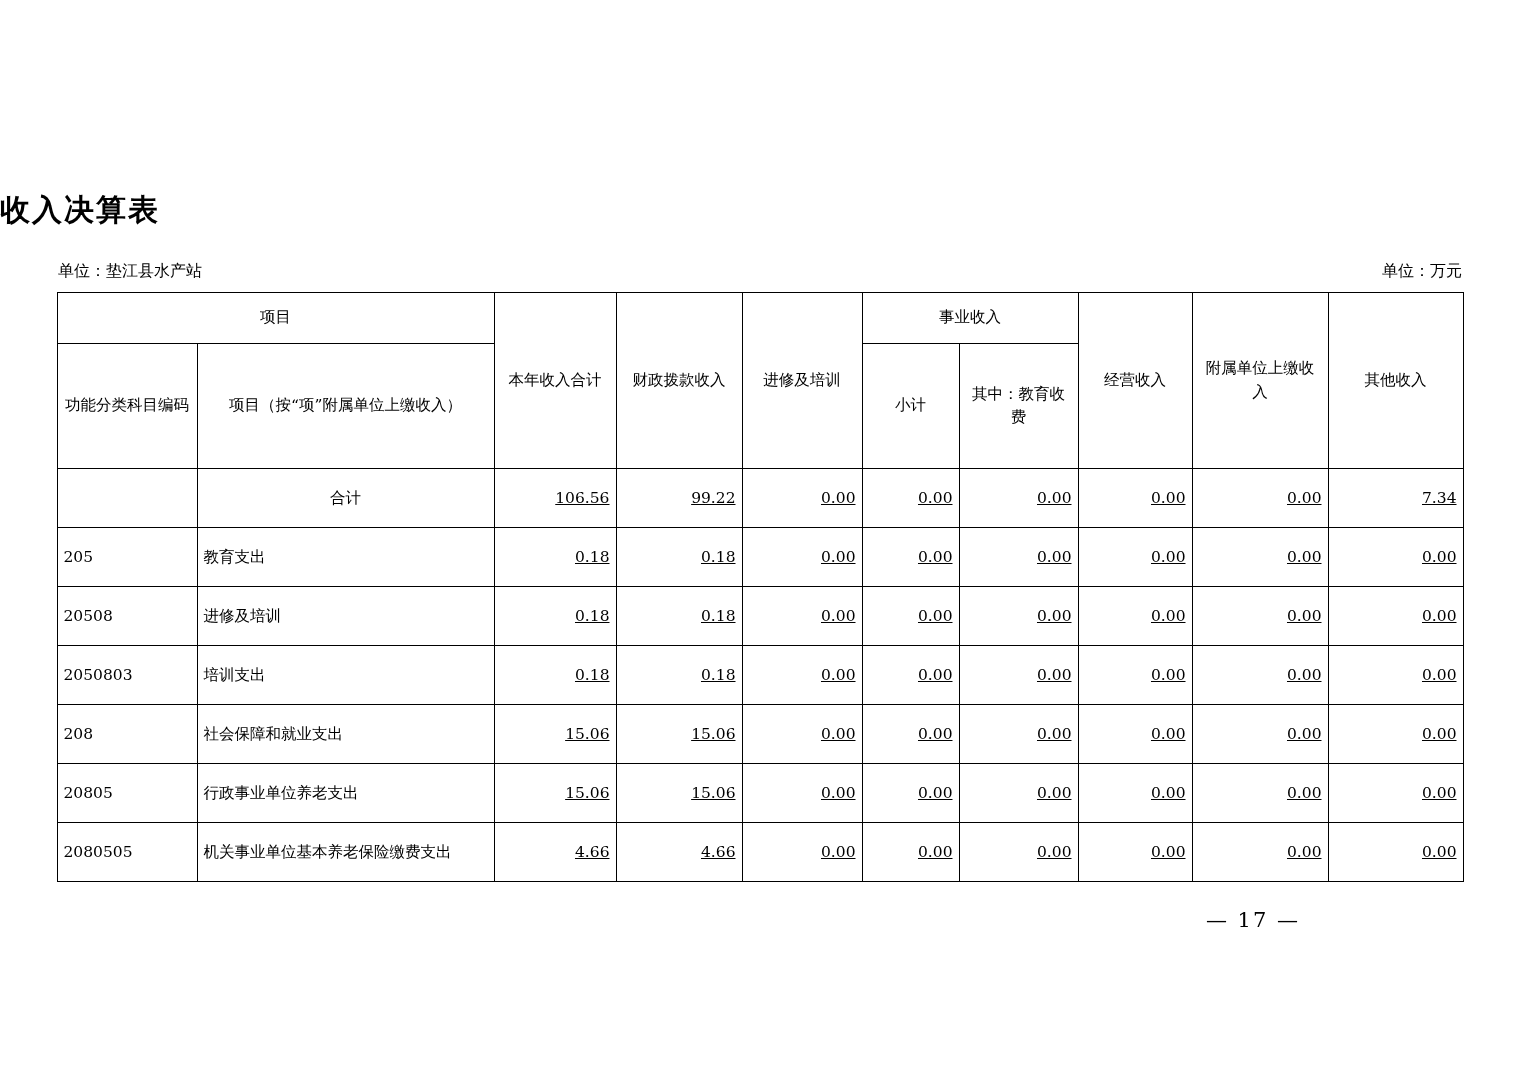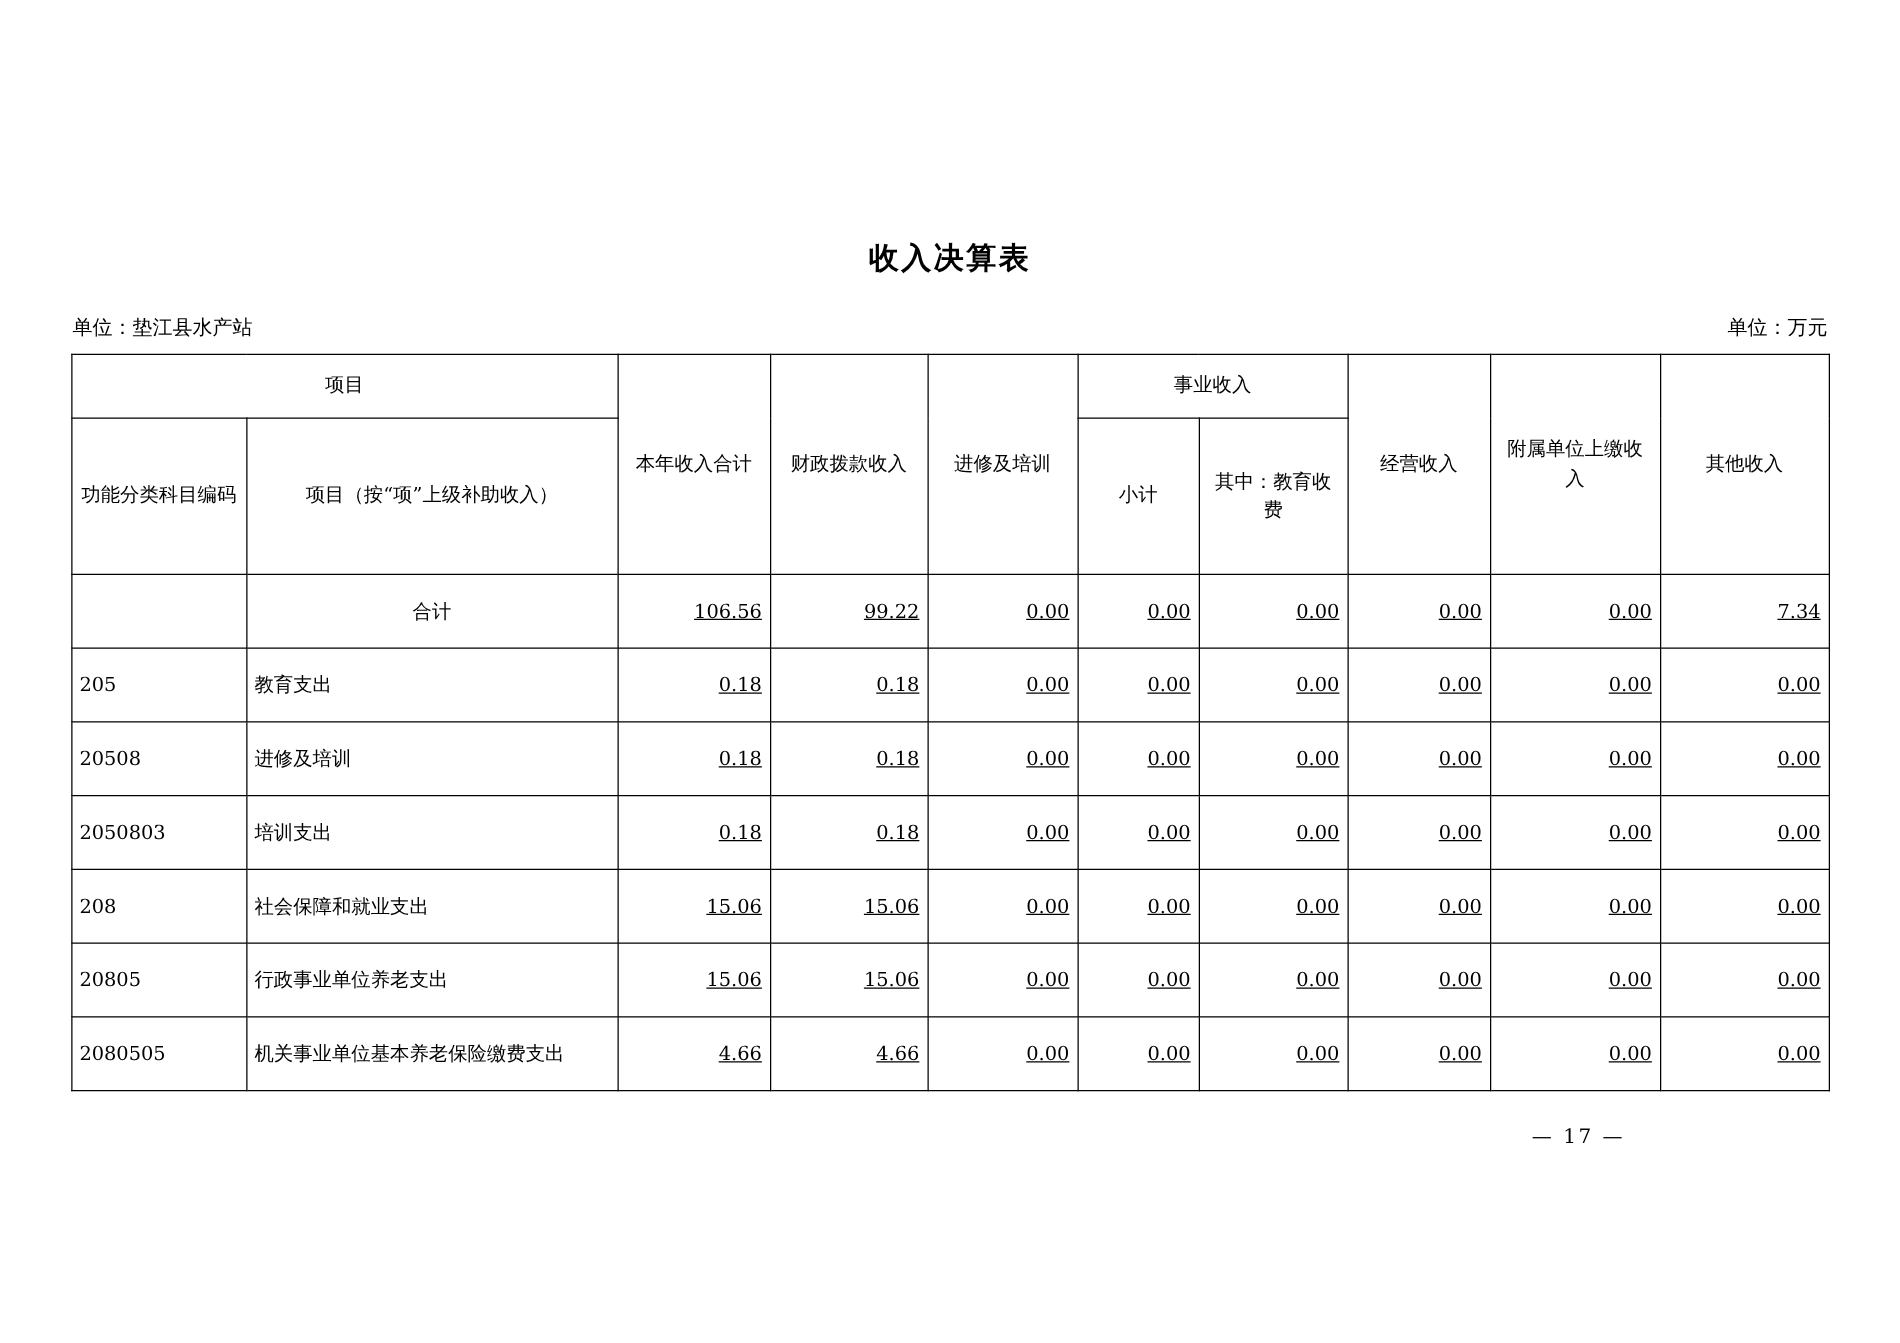--- a/index.html
+++ b/index.html
@@ -15,22 +15,21 @@
     position: relative;
     overflow: hidden;
   }
   .page {
     position: relative;
     width: 1520px;
     height: 1074px;
     box-sizing: border-box;
   }
   .doc-title {
-    text-align: center;
-    font-size: 24px;
+    font-size: 30px;
     font-weight: bold;
     letter-spacing: 2px;
     margin-top: 190px;
     font-family: Liberation Serif, serif;
   }
   .form-code {
     text-align: right;
     font-size: 17px;
     margin-top: 40px;
     padding-right: 58px;
@@ -70,21 +69,21 @@
     white-space: nowrap;
     text-decoration: underline;
   }
   .bold { font-weight: bold; }
   .ctr { text-align: center; }
   .lft { text-align: left; padding-left: 10px; }
   tr.datarow td { height: 50px; }
   tr.totalrow td { height: 50px; }
   .page-number {
     text-align: center;
-    font-size: 16px;
+    font-size: 21px;
     margin-top: 26px;
     padding-right: 90px;
     letter-spacing: 2px;
   }
   .pnum-wrap {
     display: flex;
     justify-content: flex-end;
     padding-right: 130px;
   }
 </style>
@@ -120,21 +119,21 @@
         <td class="hdr" rowspan="2">本年收入合计</td>
         <td class="hdr" rowspan="2">财政拨款收入</td>
         <td class="hdr" rowspan="2">进修及培训</td>
         <td class="hdr" colspan="2">事业收入</td>
         <td class="hdr" rowspan="2">经营收入</td>
         <td class="hdr" rowspan="2">附属单位上缴收入</td>
         <td class="hdr" rowspan="2">其他收入</td>
       </tr>
       <tr>
         <td class="hdr h-sub">功能分类科目编码</td>
-        <td class="hdr">项目（按“项”上级补助收入）</td>
+        <td class="hdr">项目（按“项”附属单位上缴收入）</td>
         <td class="hdr">小计</td>
         <td class="hdr">其中：教育收费</td>
       </tr>
     </thead>
     <tbody>
       <tr class="totalrow">
         <td class="ctr bold"></td>
         <td class="ctr bold">合计</td>
         <td class="num bold">106.56</td>
         <td class="num bold">99.22</td>

